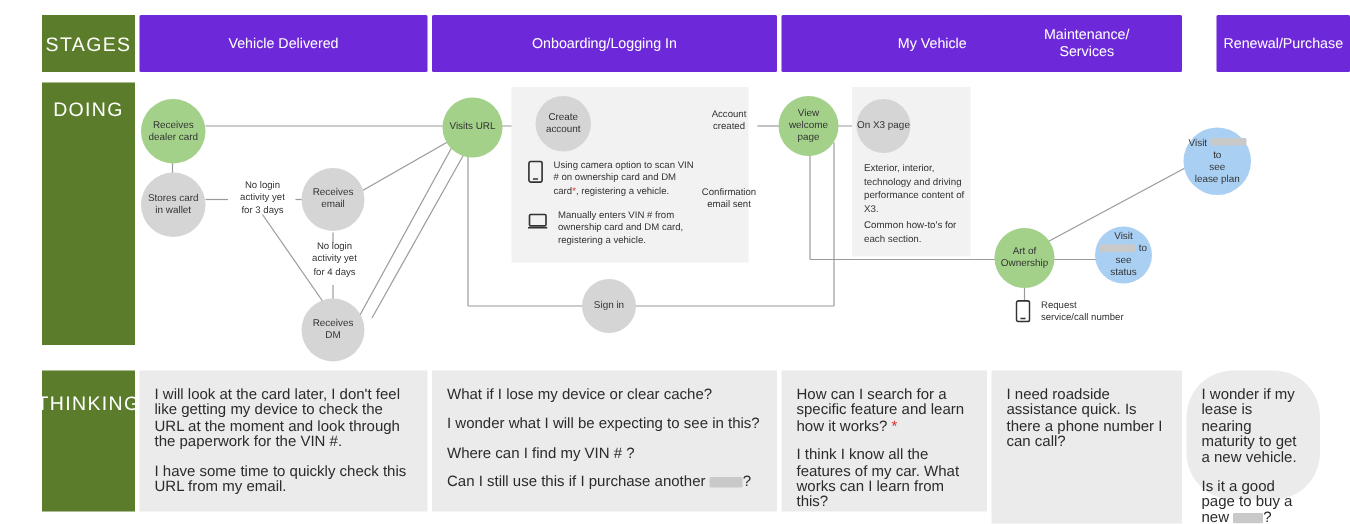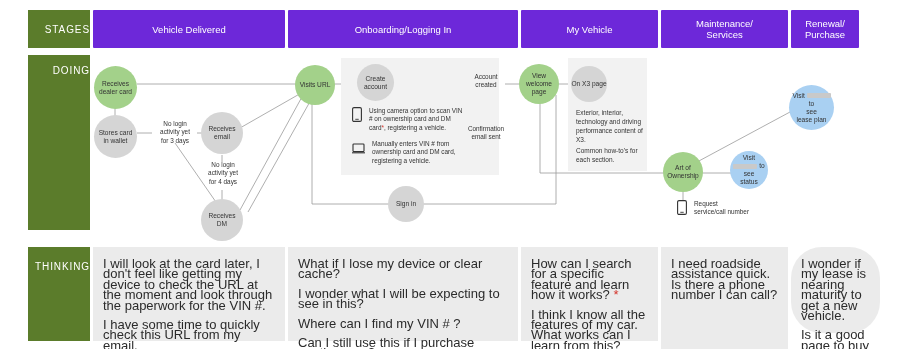--- a/index.html
+++ b/index.html
@@ -10,32 +10,32 @@
     position:relative;
     overflow:hidden;
     color:#333333;
   }
   #canvas{position:absolute;left:0;top:0;width:900px;height:349px;}
 
   
   .band{position:absolute;}
   .stage-label{
     background:#5b7c2b;color:#ffffff;
-    display:flex;align-items:center;justify-content:flex-end;
-    font-size:10px;letter-spacing:0.9px;font-weight:400;
+    display:flex;align-items:center;justify-content:center;
+    font-size:13px;letter-spacing:0.9px;font-weight:400;
   }
   .stage-cell{
     background:#6d28d9;color:#ffffff;
     display:flex;align-items:center;justify-content:center;
     text-align:center;font-size:9.5px;line-height:11px;
     border-radius:1px;
   }
   .think-cell{
     background:#ebebeb;color:#2b2b2b;
-    font-size:13px;line-height:10.4px;
+    font-size:10px;line-height:10.4px;
     padding:12px 10px 8px 10px;
     box-sizing:border-box;
   }
   .think-cell p{margin:0 0 9px 0;}
   .think-cell p:last-child{margin-bottom:0;}
   .detail-box{position:absolute;background:#f2f2f2;}
 
   .node{
     position:absolute;border-radius:50%;
     display:flex;align-items:center;justify-content:center;
@@ -116,28 +116,28 @@
   <div class="band stage-label" style="left:28px;top:10px;width:62px;height:38px;">
     <span>STAGES</span>
   </div>
 
   <div class="band stage-cell" style="left:93px;top:10px;width:192px;height:38px;">
     <span>Vehicle Delivered</span>
   </div>
   <div class="band stage-cell" style="left:288px;top:10px;width:230px;height:38px;">
     <span>Onboarding/Logging In</span>
   </div>
-  <div class="band stage-cell" style="left:521px;top:10px;width:137px;height:38px;">
+  <div class="band stage-cell" style="left:521px;top:10px;width:137px;height:38px;padding-left:32px;">
     <span>My Vehicle</span>
   </div>
   <div class="band stage-cell" style="left:661px;top:10px;width:127px;height:38px;flex-direction:column;">
     <span>Maintenance/</span>
     <span>Services</span>
   </div>
-  <div class="band stage-cell" style="left:791px;top:10px;width:68px;height:38px;flex-direction:column;">
+  <div class="band stage-cell" style="left:811px;top:10px;width:89px;height:38px;flex-direction:row;">
     <span>Renewal/</span>
     <span>Purchase</span>
   </div>
 
   <div class="band stage-label" style="left:28px;top:55px;width:62px;height:175px;align-items:flex-start;padding-top:10px;box-sizing:border-box;">
     <span>DOING</span>
   </div>
 
   <div class="detail-box" style="left:341px;top:58px;width:158px;height:117px;"></div>
   <div class="detail-box" style="left:568px;top:58px;width:79px;height:113px;"></div>

